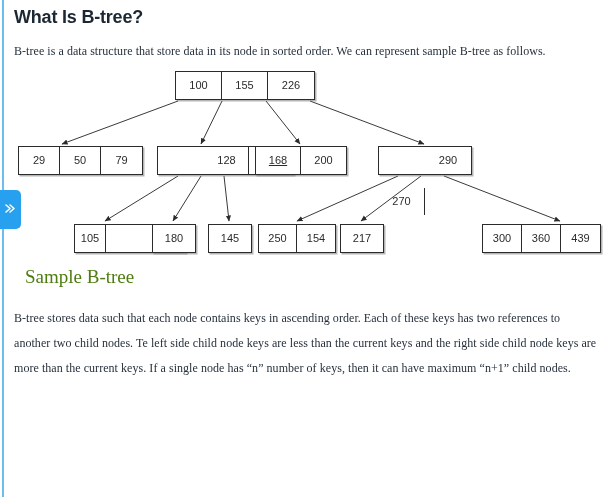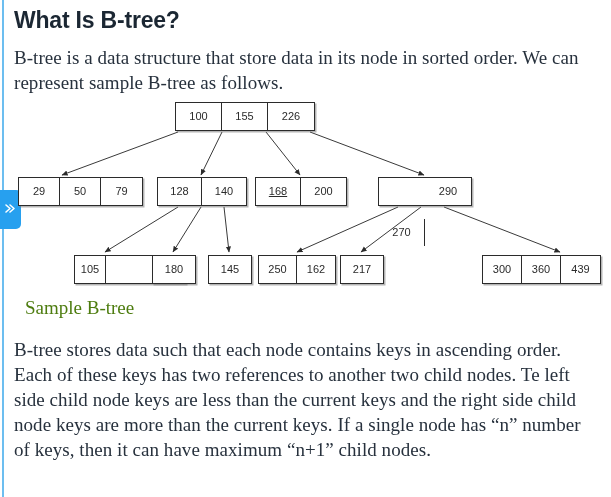--- a/index.html
+++ b/index.html
@@ -50,30 +50,30 @@
   .content {
     position: absolute;
     left: 0;
     top: 0;
     width: 611px;
     padding: 0 12px 0 14px;
   }
 
   h1.page-title {
     font-family: "Liberation Sans", "DejaVu Sans", sans-serif;
-    font-size: 23px;
+    font-size: 18px;
     font-weight: bold;
     letter-spacing: -0.2px;
     color: #1b2733;
     margin: 7px 0 0 0;
     line-height: 1.2;
   }
 
   p.body-para {
-    font-size: 19px;
+    font-size: 12px;
     line-height: 25px;
     margin: 10px 0 0 0;
     color: #27313d;
     letter-spacing: 0.05px;
   }
 
   
   .figure {
     position: relative;
     width: 611px;
@@ -168,21 +168,21 @@
     <div class="node" style="left: 175px; top: 7px;">
           <div class="cell" style="width: 46px;">100</div>
           <div class="cell" style="width: 46px;">155</div>
           <div class="cell" style="width: 46px;">226</div>
         </div>
         <div class="node" style="left: 18px; top: 82px;">
           <div class="cell" style="width: 41px;">29</div>
           <div class="cell" style="width: 41px;">50</div>
           <div class="cell" style="width: 41px;">79</div>
         </div>
-        <div class="node" style="left: 157px; top: 82px;">
+        <div class="node" style="left: 157px; top: 82px; padding-left: 47px;">
           <div class="cell" style="width: 44px;">128</div>
           <div class="cell" style="width: 44px;">140</div>
         </div>
         <div class="node" style="left: 255px; top: 82px;">
           <div class="cell" style="width: 45px; text-decoration: underline;">168</div>
           <div class="cell" style="width: 45px;">200</div>
         </div>
         <div class="node" style="left: 378px; top: 82px;">
           <div class="cell" style="width: 46px; margin-top: 41px;">270</div>
           <div class="cell" style="width: 46px;">290</div>
@@ -192,21 +192,21 @@
           <div class="cell" style="width: 31px; margin-left: 48px;">117</div>
         </div>
         <div class="node" style="left: 152px; top: 160px;">
           <div class="cell" style="width: 42px;">180</div>
         </div>
         <div class="node" style="left: 208px; top: 160px;">
           <div class="cell" style="width: 42px;">145</div>
         </div>
         <div class="node" style="left: 258px; top: 160px;">
           <div class="cell" style="width: 38px;">250</div>
-          <div class="cell" style="width: 38px;">162</div>
+          <div class="cell" style="width: 38px;">154</div>
         </div>
         <div class="node" style="left: 340px; top: 160px;">
           <div class="cell" style="width: 42px;">217</div>
         </div>
         <div class="node" style="left: 482px; top: 160px;">
           <div class="cell" style="width: 39px;">300</div>
           <div class="cell" style="width: 39px;">360</div>
           <div class="cell" style="width: 39px;">439</div>
         </div>
       </div>

